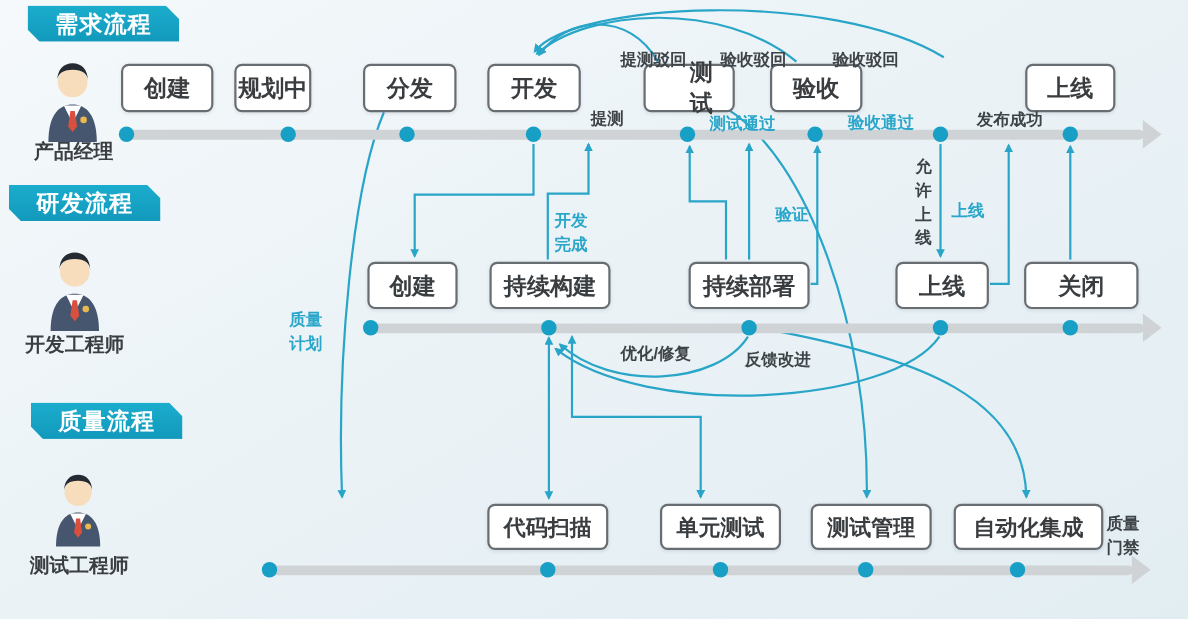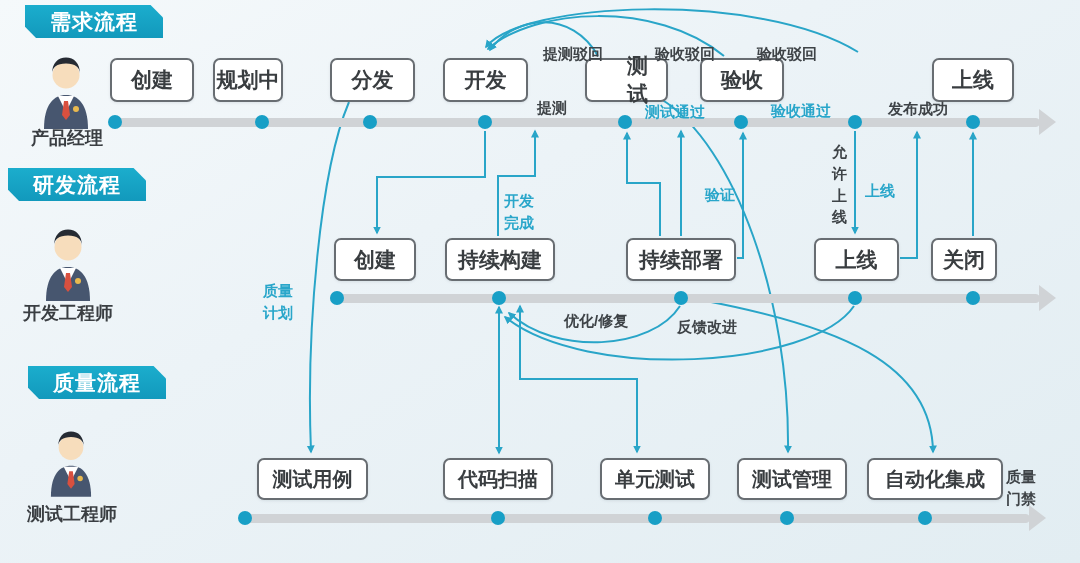--- a/index.html
+++ b/index.html
@@ -130,29 +130,28 @@
   <div class="box" style="left:330px;top:58px;width:85px;">分发</div>
   <div class="box" style="left:443px;top:58px;width:85px;">开发</div>
   <div class="box" style="left:585px;top:58px;width:83px;padding-left:40px;">测试</div>
   <div class="box" style="left:700px;top:58px;width:84px;">验收</div>
   <div class="box" style="left:932px;top:58px;width:82px;">上线</div>
 
   <div class="box row2" style="left:334px;top:238px;width:82px;">创建</div>
   <div class="box row2" style="left:445px;top:238px;width:110px;">持续构建</div>
   <div class="box row2" style="left:626px;top:238px;width:110px;">持续部署</div>
   <div class="box row2" style="left:814px;top:238px;width:85px;">上线</div>
-  <div class="box row2" style="left:931px;top:238px;width:66px;">关闭</div>
+  <div class="box row2" style="left:931px;top:238px;width:104px;">关闭</div>
 
-  <div class="box row3" style="left:257px;top:458px;width:111px;">测试用例</div>
   <div class="box row3" style="left:443px;top:458px;width:110px;">代码扫描</div>
   <div class="box row3" style="left:600px;top:458px;width:110px;">单元测试</div>
   <div class="box row3" style="left:737px;top:458px;width:110px;">测试管理</div>
   <div class="box row3" style="left:867px;top:458px;width:136px;">自动化集成</div>
 
-  <div class="lbl" style="left:543px;top:45px;">提测驳回</div>
+  <div class="lbl" style="left:564px;top:45px;">提测驳回</div>
   <div class="lbl" style="left:655px;top:45px;">验收驳回</div>
   <div class="lbl" style="left:757px;top:45px;">验收驳回</div>
   <div class="lbl" style="left:537px;top:99px;">提测</div>
   <div class="lbl teal" style="left:645px;top:103px;">测试通过</div>
   <div class="lbl teal" style="left:771px;top:102px;">验收通过</div>
   <div class="lbl" style="left:888px;top:100px;">发布成功</div>
   <div class="lbl wrap" style="left:832px;top:141px;width:17px;">允许上线</div>
   <div class="lbl teal" style="left:865px;top:182px;">上线</div>
   <div class="lbl teal wrap" style="left:504px;top:190px;width:38px;">开发完成</div>
   <div class="lbl teal" style="left:705px;top:186px;">验证</div>

